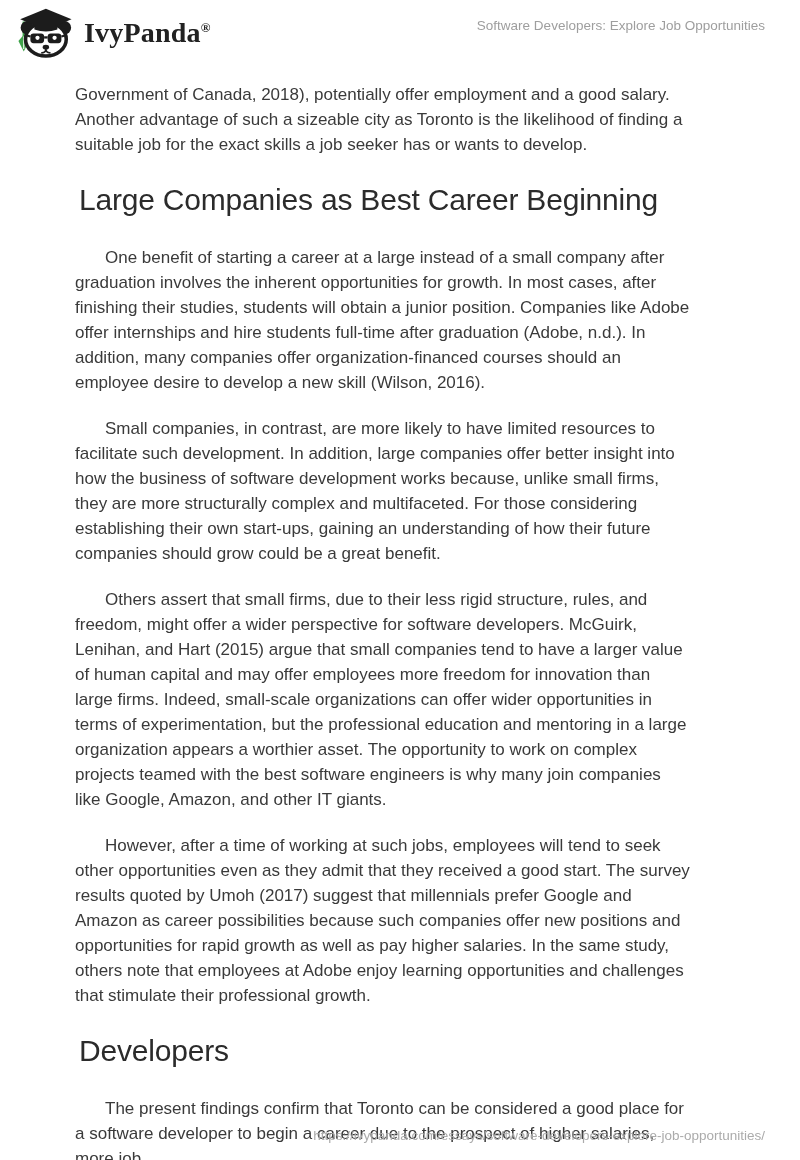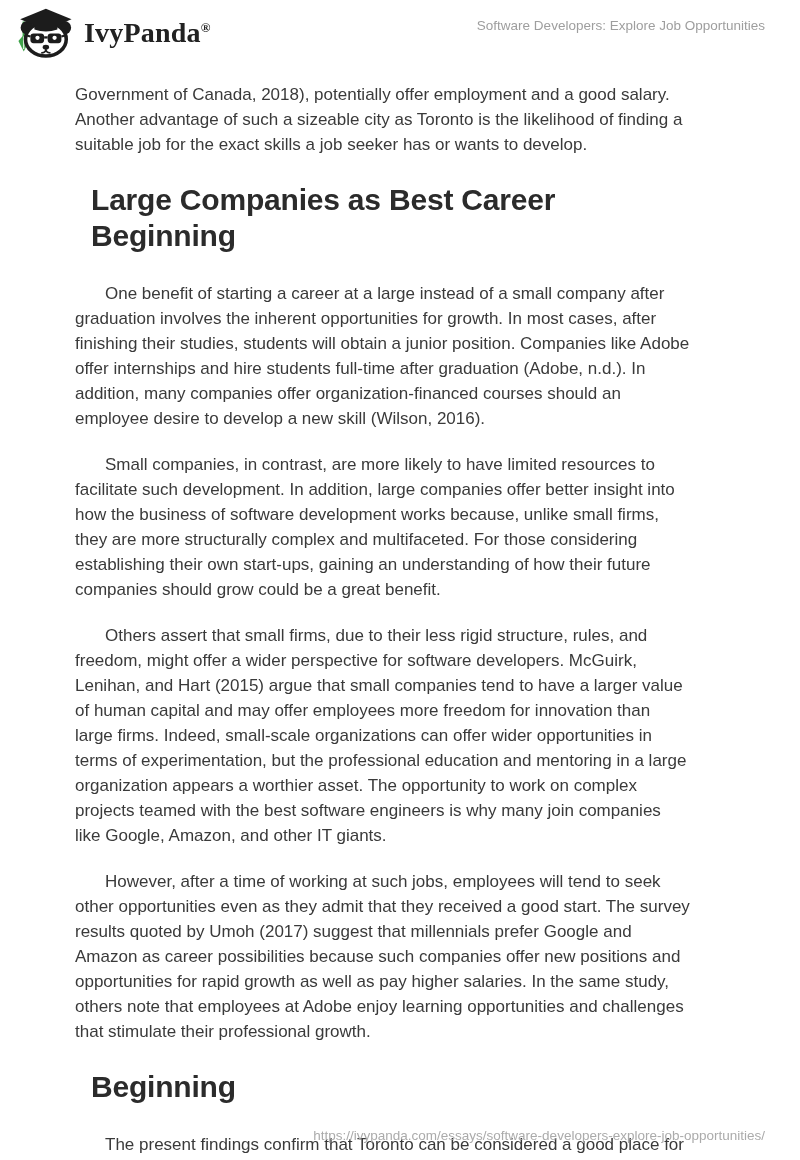--- a/index.html
+++ b/index.html
@@ -60,23 +60,23 @@
     line-height: 25px;
   }
   .article p {
     margin: 8px 0 21px 0;
     text-indent: 30px;
   }
   .article p.no-indent { text-indent: 0; }
   .article h1 {
     font-size: 30px;
     line-height: 36px;
-    font-weight: 700;
+    font-weight: 400;
     color: #2b2b2b;
-    margin: 25px 0 27px 16px;
+    margin: 25px 0 27px 4px;
     letter-spacing: -0.2px;
   }
 
   
   .page-footer {
     position: absolute;
     right: 35px;
     bottom: 16px;
   }
   .page-footer a {
@@ -128,21 +128,21 @@
   <main class="article">
     <p class="no-indent">Government of Canada, 2018), potentially offer employment and a good salary. Another advantage of such a sizeable city as Toronto is the likelihood of finding a suitable job for the exact skills a job seeker has or wants to develop.</p>
 
     <h1>Large Companies as Best Career Beginning</h1>
 
     <p>One benefit of starting a career at a large instead of a small company after graduation involves the inherent opportunities for growth. In most cases, after finishing their studies, students will obtain a junior position. Companies like Adobe offer internships and hire students full-time after graduation (Adobe, n.d.). In addition, many companies offer organization-financed courses should an employee desire to develop a new skill (Wilson, 2016).</p>
     <p>Small companies, in contrast, are more likely to have limited resources to facilitate such development. In addition, large companies offer better insight into how the business of software development works because, unlike small firms, they are more structurally complex and multifaceted. For those considering establishing their own start-ups, gaining an understanding of how their future companies should grow could be a great benefit.</p>
     <p>Others assert that small firms, due to their less rigid structure, rules, and freedom, might offer a wider perspective for software developers. McGuirk, Lenihan, and Hart (2015) argue that small companies tend to have a larger value of human capital and may offer employees more freedom for innovation than large firms. Indeed, small-scale organizations can offer wider opportunities in terms of experimentation, but the professional education and mentoring in a large organization appears a worthier asset. The opportunity to work on complex projects teamed with the best software engineers is why many join companies like Google, Amazon, and other IT giants.</p>
     <p>However, after a time of working at such jobs, employees will tend to seek other opportunities even as they admit that they received a good start. The survey results quoted by Umoh (2017) suggest that millennials prefer Google and Amazon as career possibilities because such companies offer new positions and opportunities for rapid growth as well as pay higher salaries. In the same study, others note that employees at Adobe enjoy learning opportunities and challenges that stimulate their professional growth.</p>
 
-    <h1>Beginning</h1>
+    <h1>Developers</h1>
 
     <p>The present findings confirm that Toronto can be considered a good place for a software developer to begin a career due to the prospect of higher salaries, more job</p>
   </main>
 
   <footer class="page-footer">
     <a href="#">https://ivypanda.com/essays/software-developers-explore-job-opportunities/</a>
   </footer>
 
 </div>
 

